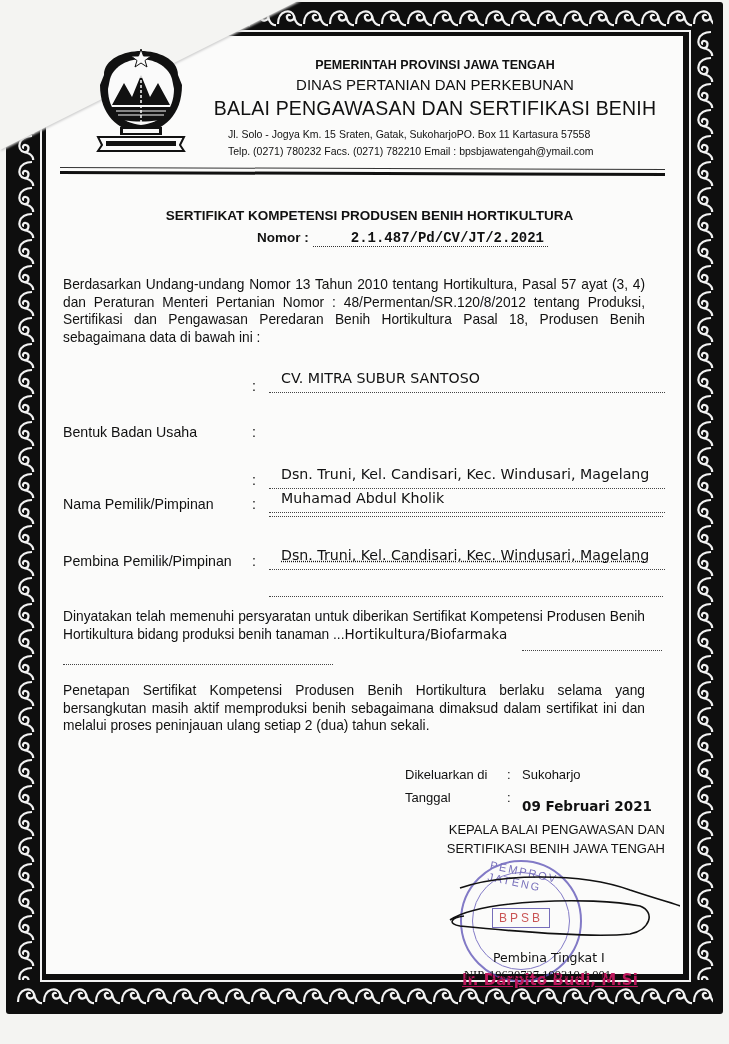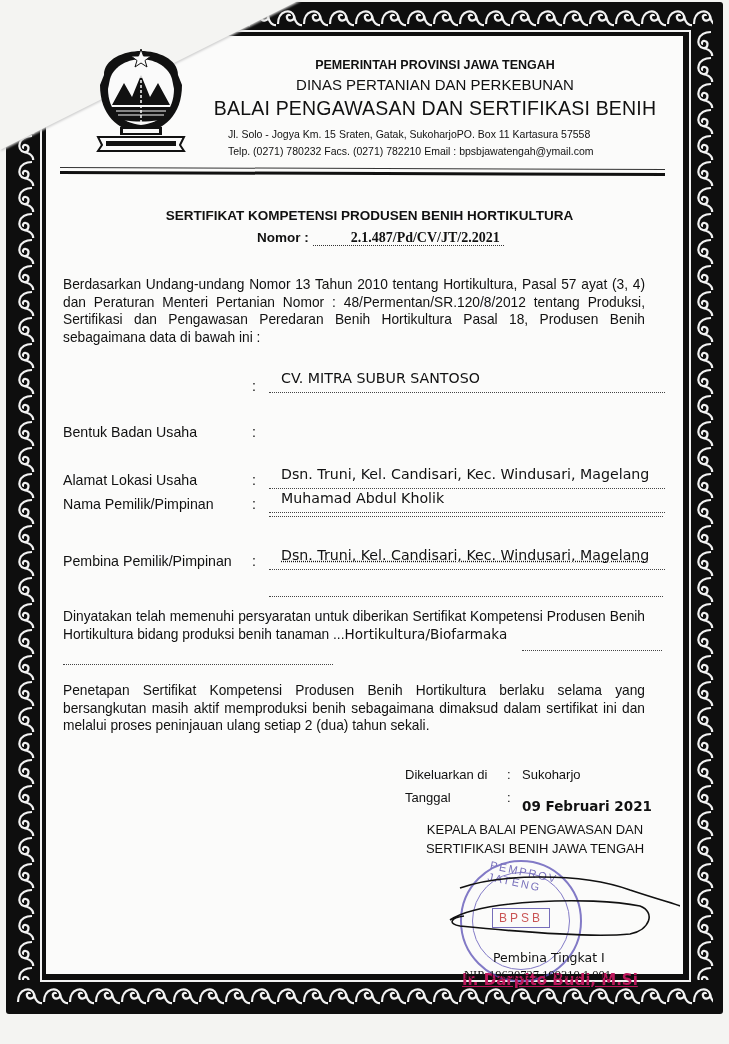--- a/index.html
+++ b/index.html
@@ -42,21 +42,21 @@
     .lh1 { top:58px; font-size:12.5px; font-weight:bold; }
     .lh2 { top:76px; font-size:15px; }
     .lh3 { top:97px; font-size:19.5px; letter-spacing:0.2px; }
     .lh4 { position:absolute; left:228px; top:128px; font-size:10.5px; }
     .lh5 { position:absolute; left:228px; top:145px; font-size:10.5px; }
     .rule1 { position:absolute; left:60px; top:168px; width:605px; height:0; border-top:1px solid #333; transform:rotate(0.2deg); }
     .rule2 { position:absolute; left:60px; top:172px; width:605px; height:0; border-top:3px solid #111; transform:rotate(0.2deg); }
     
     .title { position:absolute; left:0; width:729px; top:208px; text-align:center; font-size:13.5px; font-weight:bold; padding-left:10px; box-sizing:border-box; }
     .nomor { position:absolute; left:257px; top:230px; font-size:13.5px; font-weight:bold; }
-    .nomor .val { font-family:Liberation Serif, serif; font-size:14px; border-bottom:1px dotted #333; margin-left:4px; padding:0 4px 0 38px; }
+    .nomor .val { font-family:Liberation Mono, monospace; font-size:14px; border-bottom:1px dotted #333; margin-left:4px; padding:0 4px 0 38px; }
     .para { position:absolute; left:63px; width:600px; font-size:14.2px; line-height:17.5px; text-align:justify; transform:scaleX(0.97); transform-origin:left top; }
     .p1 { top:276px; }
     .p2 { top:608px; }
     .p3 { top:682px; }
     
     .frow { position:absolute; left:63px; width:610px; height:30px; font-size:14.2px; }
     .flabel { position:absolute; left:0; top:0; width:200px; line-height:17px; }
     .fcolon { position:absolute; left:189px; top:0; }
     .fval {
       position:absolute; left:206px; right:8px; top:-6px; height:22px;
@@ -156,21 +156,20 @@
 
 <div class="frow" style="top:376px;">
   <div class="fcolon" style="left:189px;top:2px;">:</div>
   <div class="fval" style="top:-6px;">CV. MITRA SUBUR SANTOSO</div>
 </div>
 <div class="frow" style="top:424px;">
   <div class="flabel">Bentuk Badan Usaha</div>
   <div class="fcolon">:</div>
 </div>
 <div class="frow" style="top:472px;">
-  <div class="flabel">Alamat Lokasi Usaha</div>
   <div class="fcolon">:</div>
   <div class="fval">Dsn. Truni, Kel. Candisari, Kec. Windusari, Magelang</div>
 </div>
 <div class="dotted-line" style="left:269px; top:516px; width:394px;"></div>
 <div class="frow" style="top:496px;">
   <div class="flabel">Nama Pemilik/Pimpinan</div>
   <div class="fcolon">:</div>
   <div class="fval">Muhamad Abdul Kholik</div>
 </div>
 <div class="frow" style="top:553px;">
@@ -191,21 +190,21 @@
 <div class="sig" style="top:767px;">
   <span>Dikeluarkan di</span>
   <span class="colon">:</span>
   <span class="v">Sukoharjo</span>
 </div>
 <div class="sig" style="top:790px;">
   <span>Tanggal</span>
   <span class="colon">:</span>
   <span class="v date-val" style="top:8px;">09 Februari 2021</span>
 </div>
-<div class="sigtitle" style="top:820px;">
+<div class="sigtitle" style="top:820px;text-align:right;">
   <div>KEPALA BALAI PENGAWASAN DAN</div>
   <div>SERTIFIKASI BENIH JAWA TENGAH</div>
 </div>
 
 <div class="stamp">
   <div class="stamp-inner"></div>
   <div class="stamp-text-top">PEMPROV JATENG</div>
   <div class="stamp-bpsb">BPSB</div>
 </div>
 <svg class="scribble" width="240" height="80">

